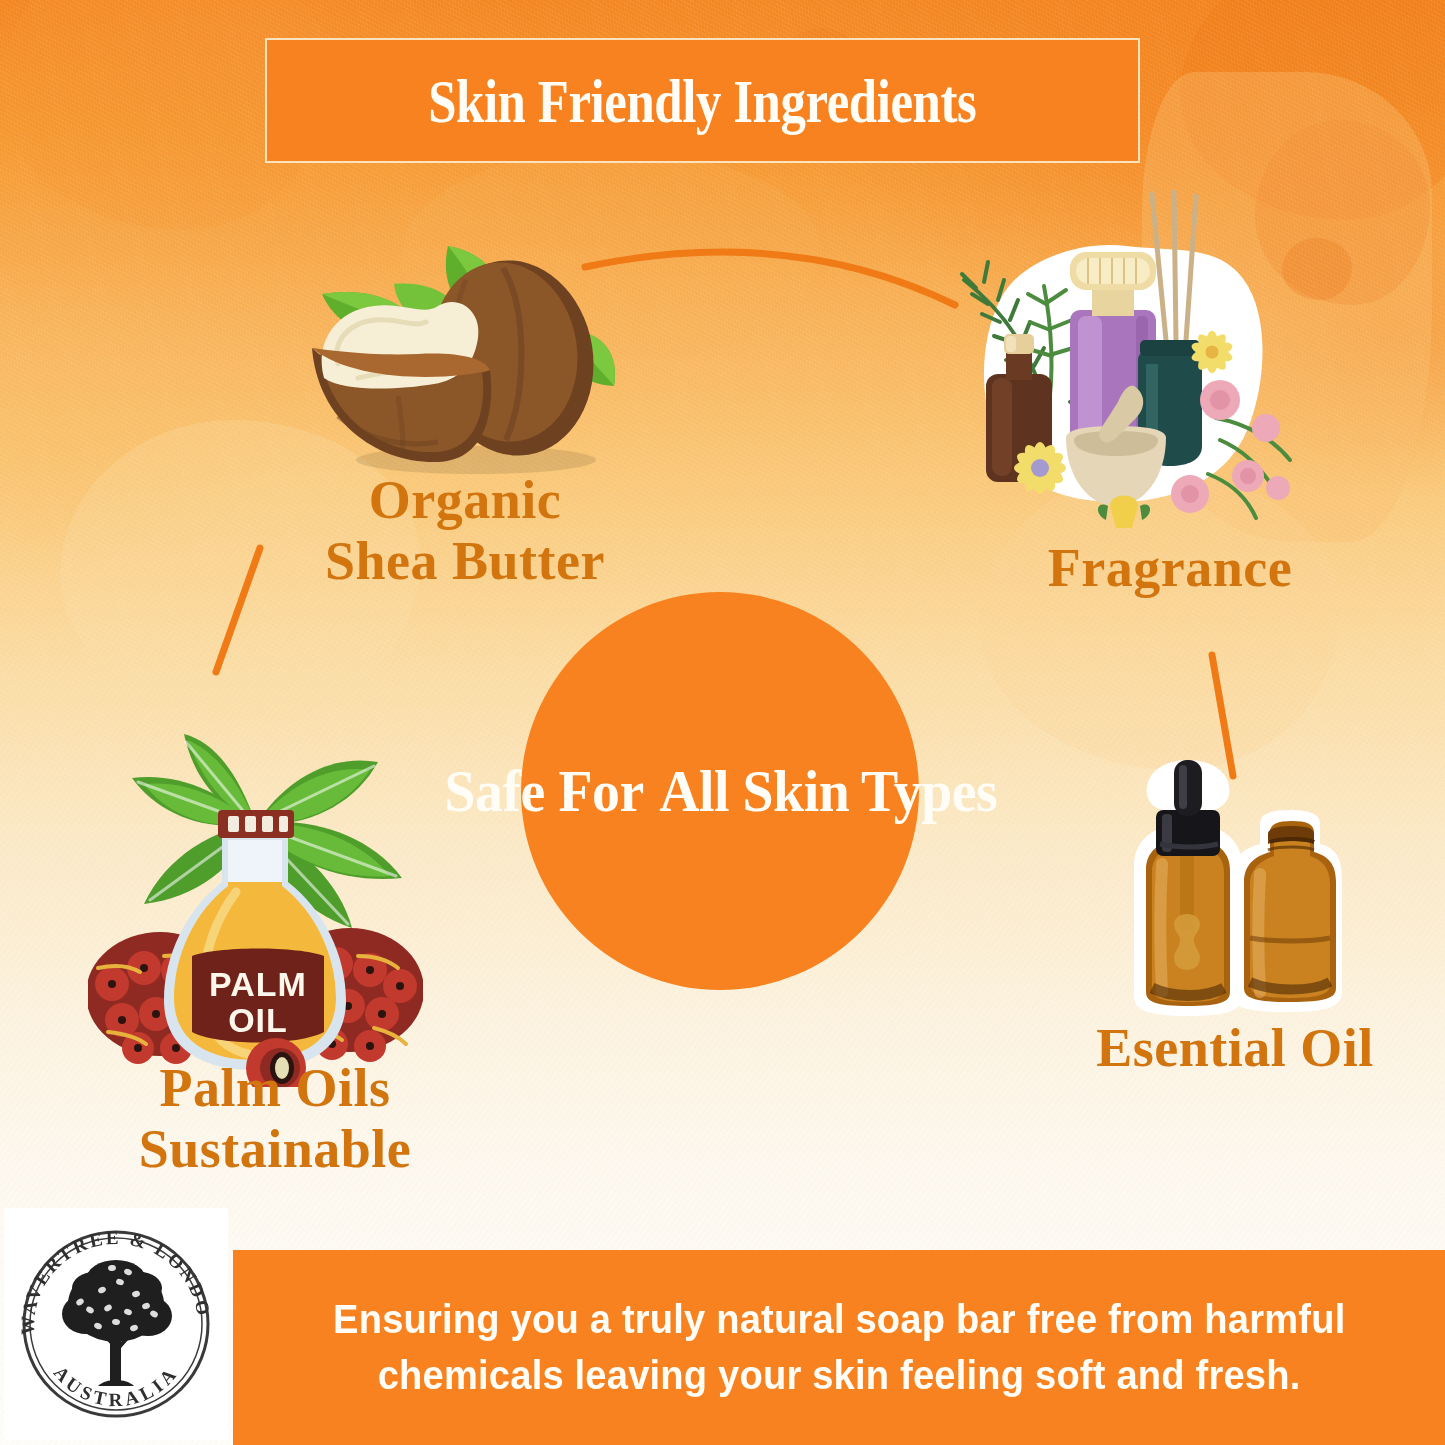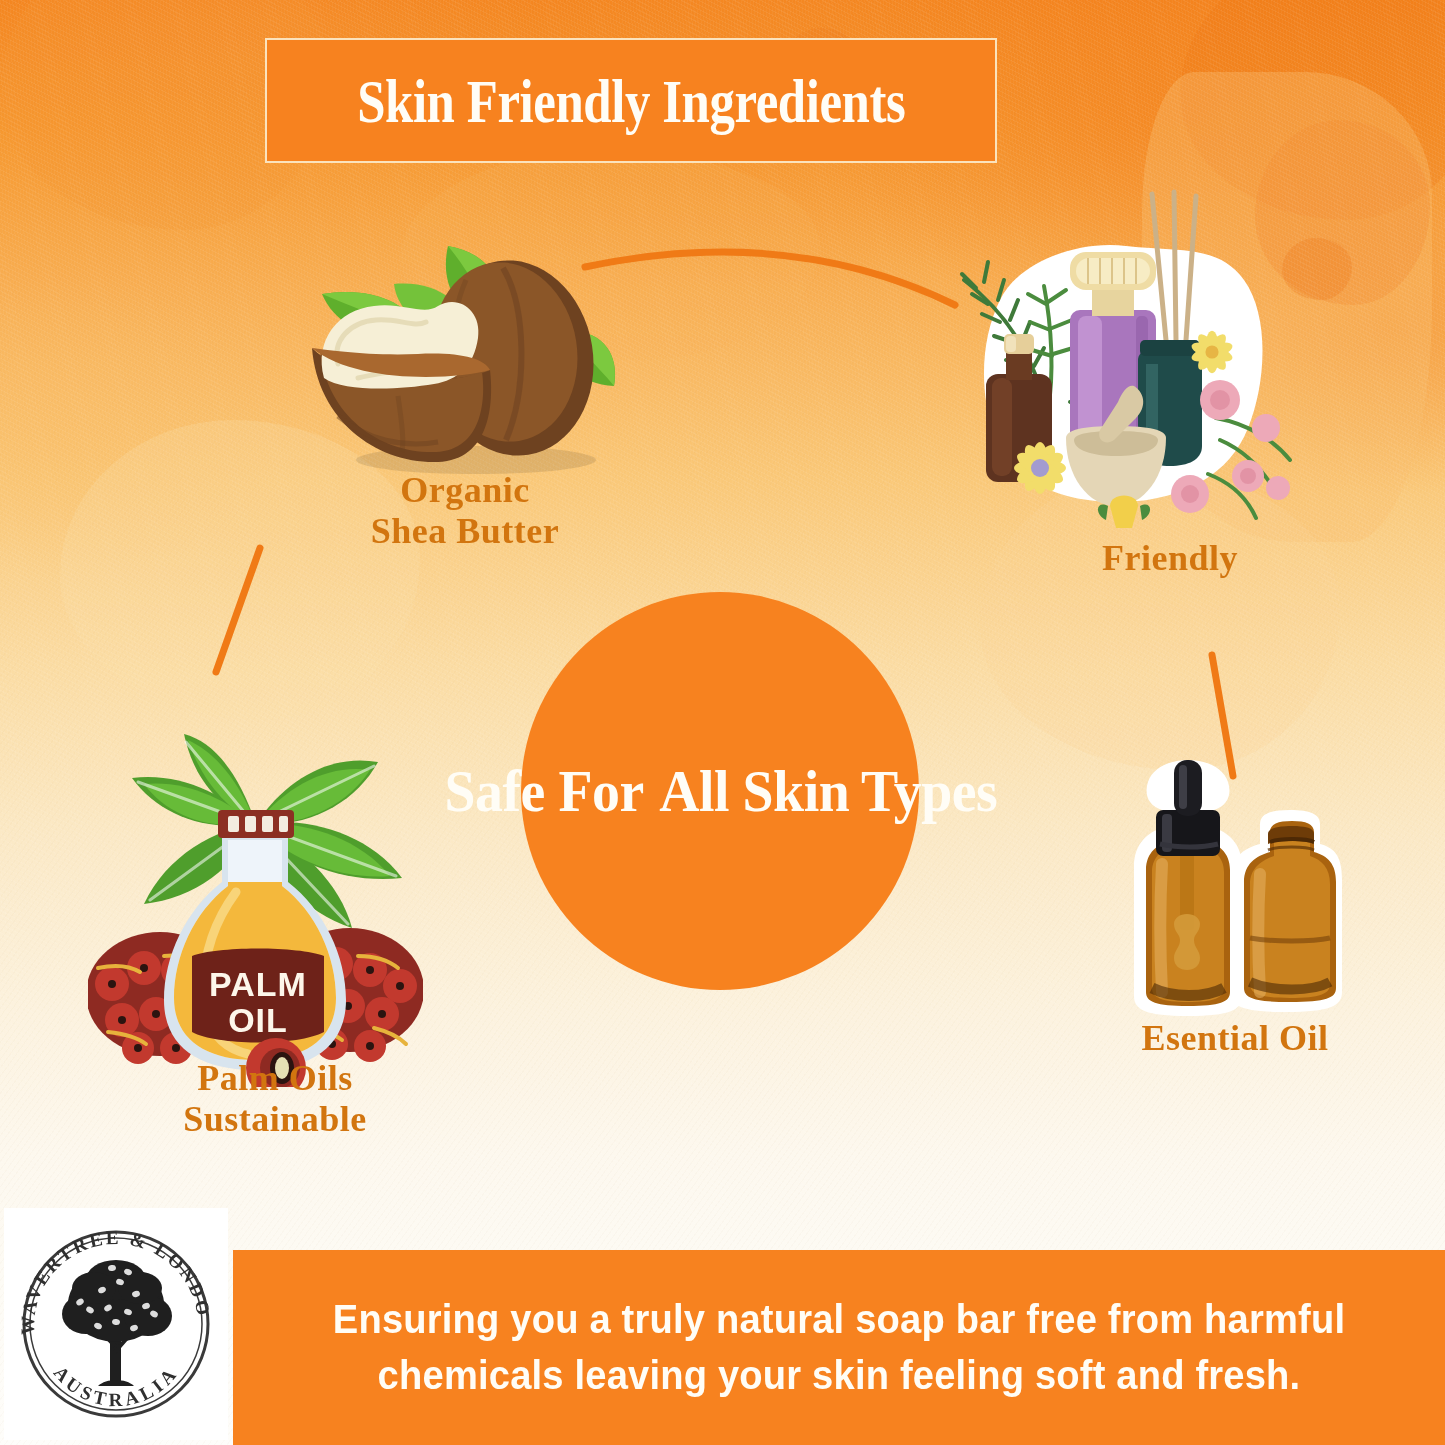--- a/index.html
+++ b/index.html
@@ -23,21 +23,21 @@
     position:absolute;inset:0;pointer-events:none;opacity:.30;
     background-image:
       repeating-linear-gradient(27deg, rgba(255,255,255,.22) 0px, rgba(255,255,255,.22) 1px, rgba(0,0,0,0) 1px, rgba(0,0,0,0) 4px),
       repeating-linear-gradient(-54deg, rgba(160,120,60,.10) 0px, rgba(160,120,60,.10) 1px, rgba(0,0,0,0) 1px, rgba(0,0,0,0) 5px),
       repeating-linear-gradient(85deg, rgba(255,255,255,.14) 0px, rgba(255,255,255,.14) 1px, rgba(0,0,0,0) 1px, rgba(0,0,0,0) 3px);
   }
   .blotch{position:absolute;pointer-events:none;border-radius:48% 52% 44% 56%/52% 46% 54% 48%;}
 
   
   #header-banner{
-    position:absolute;left:265px;top:38px;width:732px;height:125px;
+    position:absolute;left:265px;top:38px;width:875px;height:125px;
     background:#f7821f;border:2px solid #fbe3bd;
     display:flex;align-items:center;justify-content:center;
     box-sizing:border-box;
   }
   #header-title{
     color:#fffdf6;font-family:"Liberation Serif",serif;font-weight:700;
     font-size:62px;letter-spacing:-.5px;line-height:1;
     transform:scaleX(.82);transform-origin:center;white-space:nowrap;
   }
 
@@ -50,21 +50,21 @@
   }
   #center-circle .cline{
     color:#fffdf6;font-family:"Liberation Serif",serif;font-weight:700;
     font-size:60px;line-height:1.04;letter-spacing:-.5px;
     transform:scaleX(.93);white-space:nowrap;
   }
 
   
   .ing-label{
     position:absolute;color:#d2750f;font-family:"Liberation Serif",serif;
-    font-weight:700;font-size:36px;line-height:1.13;text-align:center;
+    font-weight:700;font-size:54px;line-height:1.13;text-align:center;
     letter-spacing:.5px;white-space:nowrap;
   }
   #label-shea{left:230px;top:470px;width:470px;}
   #label-fragrance{left:955px;top:538px;width:430px;}
   #label-palm{left:40px;top:1058px;width:470px;}
   #label-essential{left:1020px;top:1018px;width:430px;}
 
   
   .illo{position:absolute;}
   #illo-shea{left:298px;top:228px;width:330px;height:255px;}
@@ -78,21 +78,21 @@
 
   
   #logo-box{
     position:absolute;left:4px;top:1208px;width:224px;height:232px;
     background:#ffffff;display:flex;align-items:center;justify-content:center;
   }
   #logo-box svg{width:212px;height:212px;display:block;}
   #footer-banner{
     position:absolute;left:233px;top:1250px;width:1212px;height:195px;
     background:#f7821f;display:flex;flex-direction:column;
-    justify-content:center;box-sizing:border-box;padding:0 40px;
+    align-items:center;justify-content:center;box-sizing:border-box;padding:0 40px;
   }
   #footer-banner .fline{
     color:#fffdf6;font-family:"Liberation Sans",sans-serif;font-weight:700;
     font-size:41px;line-height:1.35;letter-spacing:.2px;text-align:center;
     transform:scaleX(.93);white-space:nowrap;
   }
 </style>
 </head>
 <body>
 
@@ -409,21 +409,21 @@
       <path d="M42 96 C 60 100 84 100 100 96" fill="none" stroke="#34343c" stroke-width="5"></path>
     </svg>
   </div>
 
   <div class="ing-label" id="label-shea">
     <div>Organic</div>
     <div>Shea Butter</div>
   </div>
 
   <div class="ing-label" id="label-fragrance">
-    <div>Friendly</div>
+    <div>Fragrance</div>
   </div>
 
   <div class="ing-label" id="label-palm">
     <div>Palm Oils</div>
     <div>Sustainable</div>
   </div>
 
   <div class="ing-label" id="label-essential">
     <div>Esential Oil</div>
   </div>

